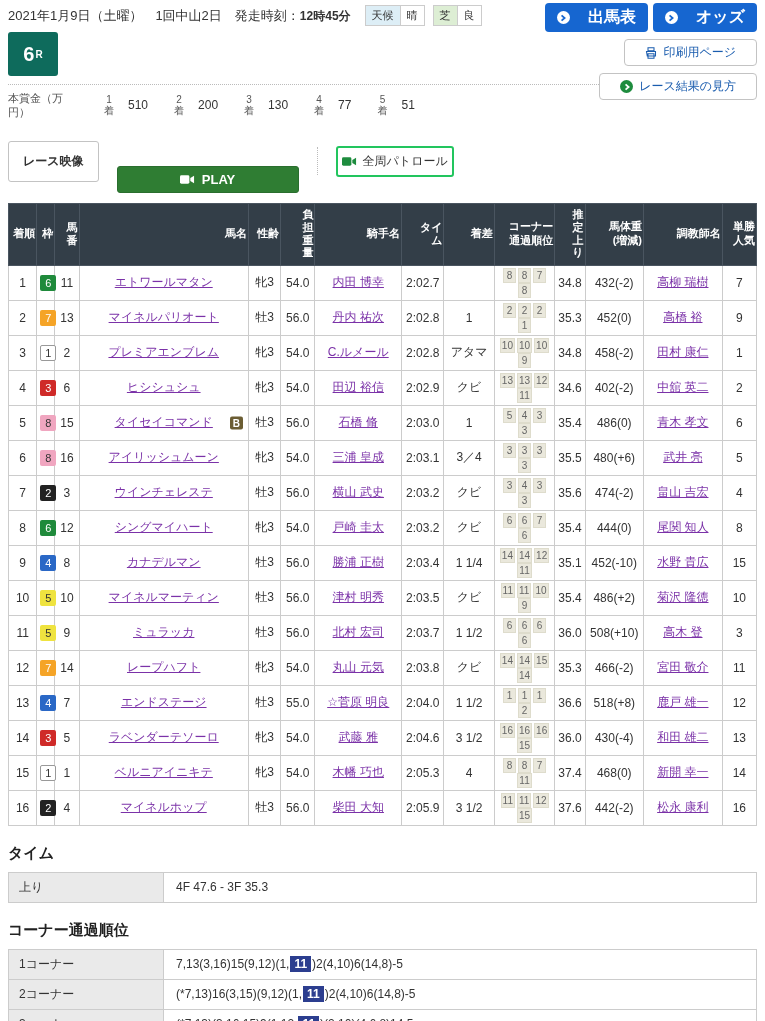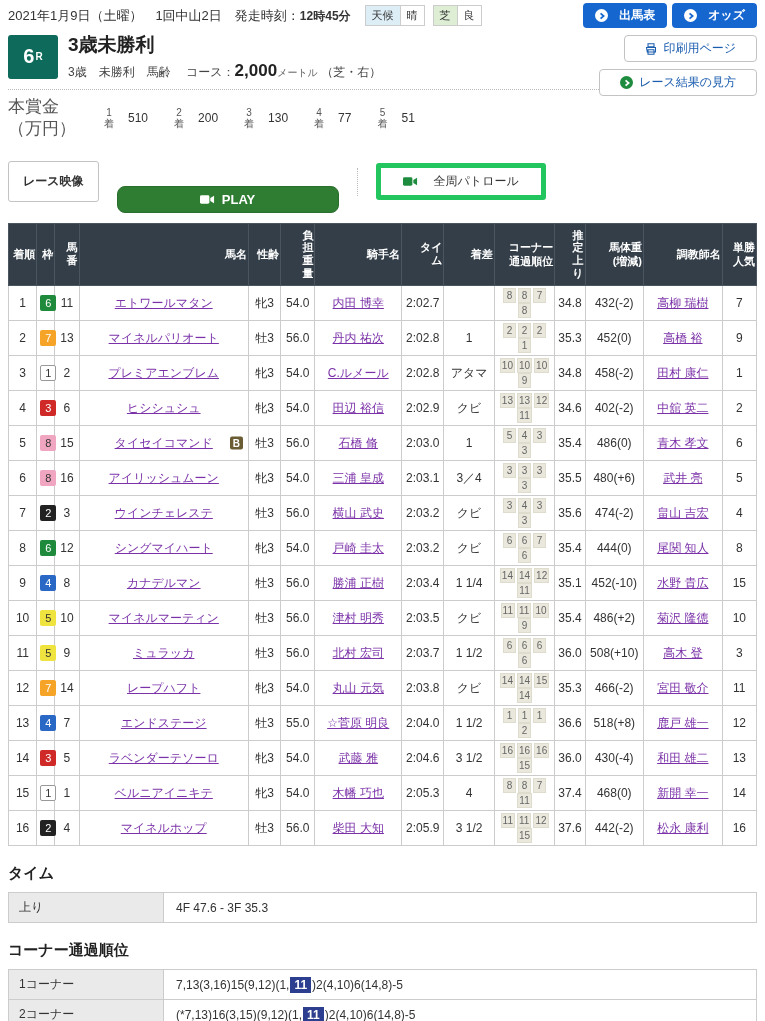--- a/index.html
+++ b/index.html
@@ -10,47 +10,47 @@
   .topbar { display:flex; align-items:center; padding-top:5px; }
   .dateline { font-size:13px; color:#333; white-space:nowrap; }
   .dateline b.time { font-size:12px; font-weight:bold; }
   .wbadges { display:flex; margin-left:14px; font-size:11px; }
   .wb { border:1px solid #ccc; padding:2px 6px; background:#fff; }
   .wb.lbl-sky { background:#ddeef6; border-right:none; }
   .wb.lbl-turf { background:#ddeed4; border-right:none; margin-left:8px; }
 
   .top-right { position:absolute; top:3px; right:8px; display:flex; flex-direction:column; align-items:flex-end; gap:7px; z-index:5; }
   .btn-row { display:flex; gap:5px; }
-  .btn-blue { display:flex; align-items:center; gap:11px; background:#1666d0; color:#fff; font-weight:bold; font-size:12px; border:none; border-radius:4px; padding:4px 12px; cursor:pointer; }
+  .btn-blue { display:flex; align-items:center; gap:18px; background:#1666d0; color:#fff; font-weight:bold; font-size:16px; border:none; border-radius:4px; padding:4px 12px; cursor:pointer; }
   .btn-blue .disc { width:13px; height:13px; border-radius:50%; background:#fff; display:flex; align-items:center; justify-content:center; }
   .btn-white { display:flex; align-items:center; gap:6px; background:#fff; border:1px solid #c3c3c3; border-radius:4px; color:#1a5cae; font-size:12px; padding:4px 20px; cursor:pointer; }
   .btn-white .disc-g { width:13px; height:13px; border-radius:50%; background:#1e8c3e; display:flex; align-items:center; justify-content:center; }
 
   
   .racehead { display:flex; align-items:center; gap:10px; margin-top:6px; padding-bottom:8px; border-bottom:1px dotted #bbb; }
   .rnum { background:#0e6b5c; color:#fff; width:50px; height:44px; border-radius:3px; display:flex; align-items:center; justify-content:center; font-weight:bold; font-size:20px; }
   .rnum small { font-size:10px; margin-left:1px; }
   .rtitle { font-size:19px; font-weight:bold; color:#222; }
   .rsub { font-size:12px; color:#444; margin-top:3px; }
   .rsub .dist { font-size:17px; font-weight:bold; color:#222; }
   .rsub .unit { font-size:10px; color:#666; }
 
   
   .prize { display:flex; align-items:center; margin-top:6px; font-size:12px; }
-  .prize-label { width:70px; font-size:17px; color:#555; line-height:1.3; }
+  .prize-label { width:70px; font-size:11px; color:#555; line-height:1.3; }
   .prize-item { display:flex; align-items:center; margin-left:26px; }
   .prize-rank { text-align:center; font-size:10px; color:#555; line-height:1.1; margin-right:14px; }
   .prize-amt { font-size:12px; color:#333; }
 
   
   .videorow { display:flex; align-items:center; margin-top:10px; margin-bottom:10px; }
   .btn-plain { background:#fff; border:1px solid #c3c3c3; border-radius:3px; font-size:12px; font-weight:bold; color:#333; padding:11px 14px; cursor:pointer; }
-  .btn-play { background:#2f7d33; border:1px solid #2a6e2e; border-radius:8px; color:#fff; font-weight:bold; font-size:13px; width:222px; margin-left:18px; padding:5px 0; display:flex; align-items:center; justify-content:center; gap:7px; cursor:pointer;margin-top:36px; }
+  .btn-play { background:#2f7d33; border:1px solid #2a6e2e; border-radius:3px; color:#fff; font-weight:bold; font-size:13px; width:182px; margin-left:18px; padding:5px 0; display:flex; align-items:center; justify-content:center; gap:7px; cursor:pointer;margin-top:36px; }
   .vsep { border-left:1px dotted #bbb; height:28px; margin:0 18px; }
-  .btn-patrol { background:#fff; border:5px solid #22c55e; border-radius:3px; font-size:12px; color:#333; padding:5px 22px; display:flex; align-items:center; gap:16px; cursor:pointer; }
+  .btn-patrol { background:#fff; border:2px solid #22c55e; border-radius:3px; font-size:12px; color:#333; padding:5px 4px; display:flex; align-items:center; gap:6px; cursor:pointer; }
 
   
   table.results { border-collapse:collapse; width:749px; table-layout:fixed; }
   table.results th { background:#333e48; color:#fff; font-size:11px; font-weight:bold; border:1px solid #4a5560; padding:3px 1px; height:62px; vertical-align:middle; text-align:right; line-height:1.25; }
   table.results th .vtxt { display:inline-block; width:1.05em; line-height:1.15; }
   table.results td { border:1px solid #ccc; font-size:12px; padding:2px 3px; height:26px; text-align:center; background:#fff; }
   td.c-horse { text-align:left; padding-left:6px; position:relative; }
   a.plink { color:#7b32a8; text-decoration:underline; cursor:pointer; }
   .waku { display:inline-block; width:16px; height:16px; line-height:16px; font-size:11px; text-align:center; border-radius:2px; }
   .waku1 { background:#fff; border:1px solid #999; color:#333; line-height:14px; }
@@ -128,28 +128,20 @@
       <span class="wb lbl-turf">芝</span>
         <span class="wb">良</span>
     </div>
   </div>
 
   <div class="racehead">
     <div class="rnum">
         <span>6</span>
         <small>R</small>
       </div>
-    <div>
-      <div class="rtitle">3歳未勝利</div>
-      <div class="rsub">
-        <span>3歳　未勝利　馬齢</span>　
-        <span>コース：</span><span class="dist">2,000</span><span class="unit">メートル</span>
-        <span>（芝・右）</span>
-      </div>
-    </div>
   </div>
 
   <div class="prize">
     <div class="prize-label">本賞金（万円）</div>
     <div class="prize-item">
         <div class="prize-rank">
           <div>1</div>
           <div>着</div>
         </div>
         <div class="prize-amt">510</div>

